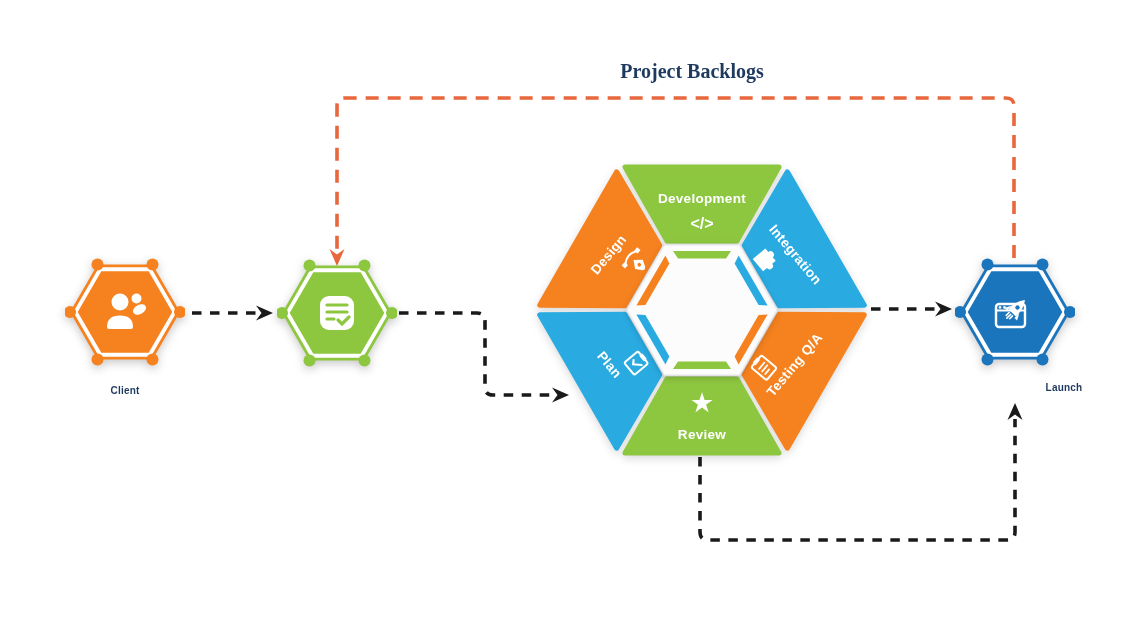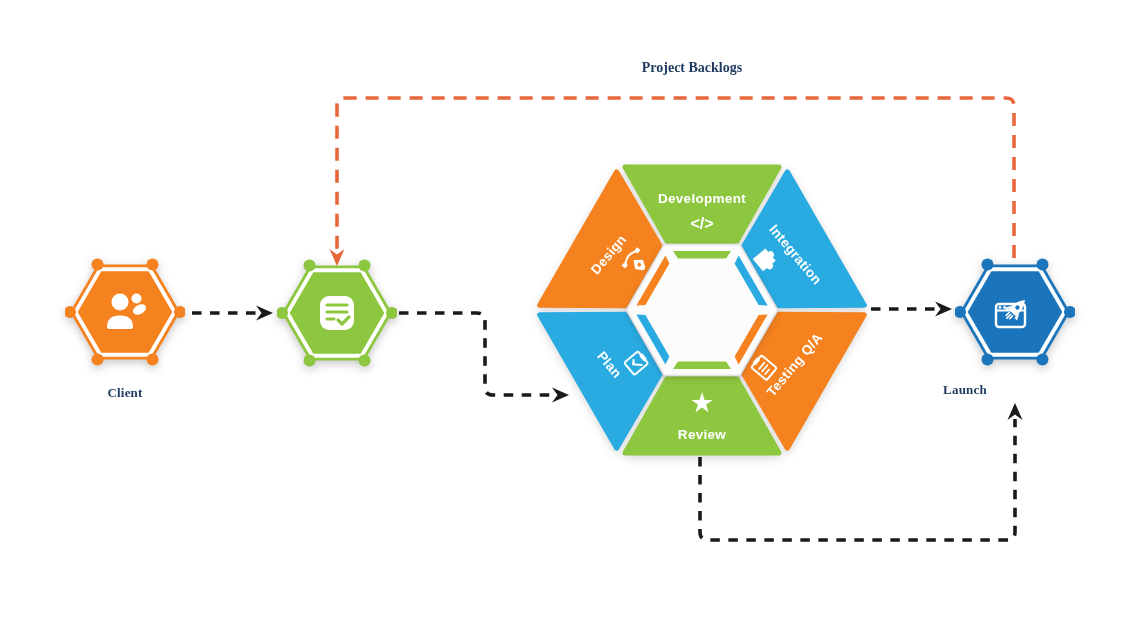--- a/index.html
+++ b/index.html
@@ -3,27 +3,27 @@
 <meta charset="utf-8">
 <style>
   html,body{margin:0;padding:0;background:#fff;}
   #canvas{
     position:relative;width:1141px;height:617px;background:#ffffff;
     overflow:hidden;font-family:"Liberation Sans",sans-serif;
   }
   .abs{position:absolute;}
   .node-label{
     position:absolute;text-align:center;
-    font-family:Liberation Serif, serif;font-weight:bold;
-    font-size:13px;color:#1E3A5F;letter-spacing:.2px;
+    font-family:Liberation Sans, sans-serif;font-weight:bold;
+    font-size:10px;color:#1E3A5F;letter-spacing:.2px;
   }
   .backlink-label{
     position:absolute;text-align:center;
     font-family:"Liberation Serif",serif;font-weight:bold;
-    font-size:14px;color:#1E3A5F;
+    font-size:20px;color:#1E3A5F;
   }
   .node-svg{filter:drop-shadow(0 3px 5px rgba(0,0,0,0.22));}
   .wheel-svg{filter:drop-shadow(0 3px 4px rgba(0,0,0,0.15));}
   svg text{font-family:"Liberation Sans",sans-serif;}
   .seg-label{font-size:13.5px;font-weight:bold;fill:#fff;letter-spacing:.3px;}
   .seg-glyph{font-weight:bold;fill:#fff;}
 </style>
 </head>
 <body>
 
@@ -130,21 +130,21 @@
         <path d="M-5.2,-1 L-9,6 L-5.2,6 Z" fill="#ffffff"></path>
         <path d="M5.2,-1 L9,6 L5.2,6 Z" fill="#ffffff"></path>
         <g stroke="#ffffff" stroke-width="1.6" stroke-linecap="round">
           <path d="M-2.4,6 V10"></path>
             <path d="M0,6 V11.5"></path>
             <path d="M2.4,6 V10"></path>
         </g>
       </g>
     </g>
   </svg>
-  <div class="node-label" style="left:915px;top:382px;width:100px">Launch</div>
+  <div class="node-label" style="left:1014px;top:382px;width:100px">Launch</div>
 
   <div class="backlink-label" style="left:592px;top:60px;width:200px">Project Backlogs</div>
 
   <svg class="abs wheel-svg" style="left:532px;top:155px" width="340" height="310" viewBox="0 0 340 310">
     <defs>
       <polygon id="seg" points="93,12 247,12 205,86 135,86" stroke-width="5" stroke-linejoin="round"></polygon>
       <polygon id="strip" points="141,96 199,96 194,103.5 146,103.5"></polygon>
     </defs>
 
     <use href="#seg" fill="#8DC63F" stroke="#8DC63F"></use>

